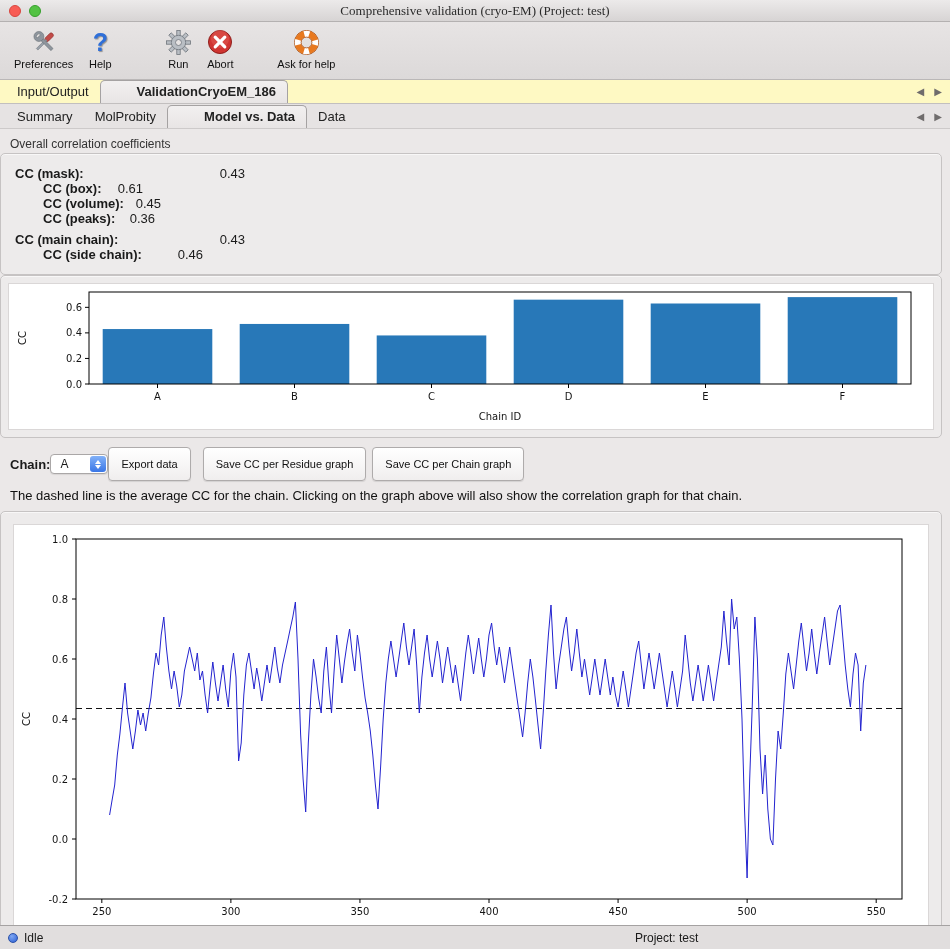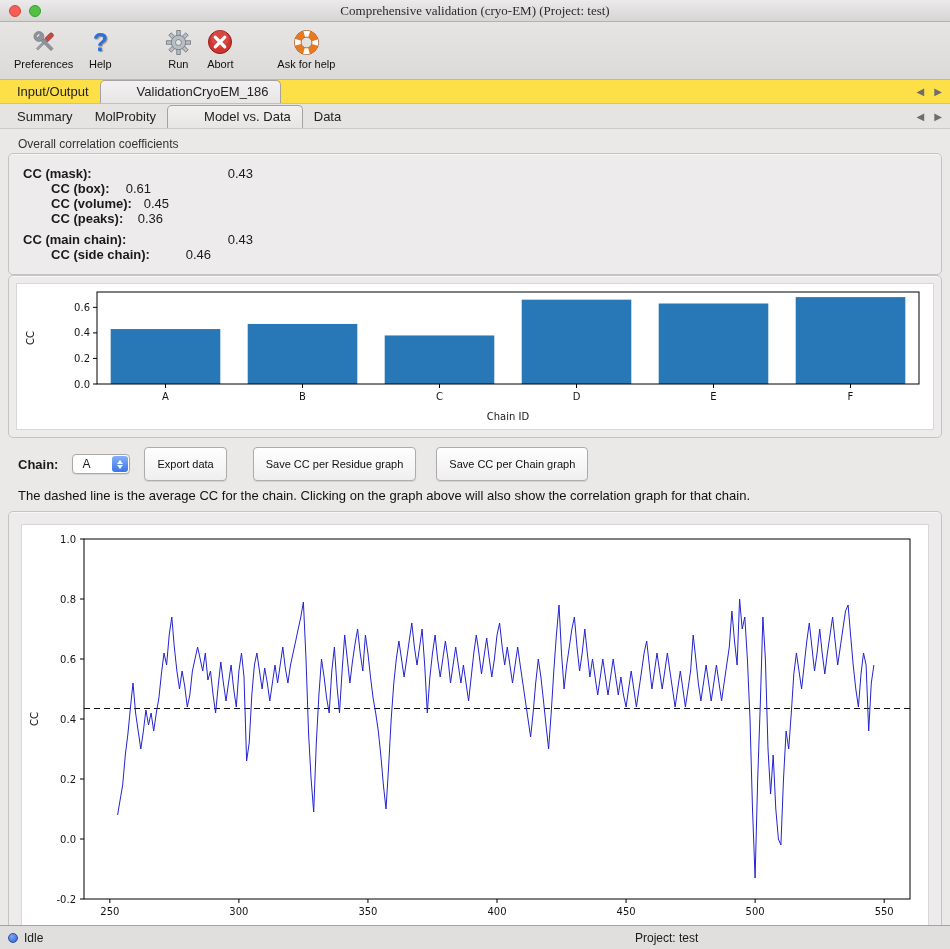--- a/index.html
+++ b/index.html
@@ -30,54 +30,54 @@
   }
   .tb-btn { display: flex; flex-direction: column; align-items: center; gap: 1px;
     padding: 2px 6px; cursor: default; }
   .tb-btn .ico { width: 30px; height: 30px; display: flex; align-items: center; justify-content: center; }
   .tb-btn .lbl { font-size: 11px; color: #111; white-space: nowrap; }
   .tb-gap-sm { width: 36px; } .tb-gap-md { width: 30px; }
   .help-q { font-weight: bold; font-size: 25px; color: #2f6fd8; text-shadow: 1px 1px 1px rgba(0,0,0,0.35); }
 
   
   .tabrow { position: relative; display: flex; align-items: flex-end; padding: 0 6px; }
-  .tabrow1 { flex: 0 0 23px; background: #fde047; border-bottom: 1px solid #c2bfbf; }
+  .tabrow1 { flex: 0 0 23px; background: #fef9c3; border-bottom: 1px solid #c2bfbf; }
   .tabrow2 { flex: 0 0 25px; background: #e6e3e3; border-bottom: 1px solid #cdcaca; }
   .tab { padding: 3px 11px 4px 11px; font-size: 13px; color: #222; white-space: nowrap; }
   .tab.active {
     background: linear-gradient(#f2f0f0, #e8e5e5);
     border: 1px solid #a5a2a2; border-bottom: none;
-    border-radius: 5px 5px 0 0; font-weight: normal; padding-left: 36px;
+    border-radius: 5px 5px 0 0; font-weight: bold; padding-left: 36px;
   }
   .tab-arrows { position: absolute; right: 8px; top: 0; bottom: 0; display: flex; align-items: center; gap: 10px; }
   .tab-arrow { font-size: 10px; color: #6f6c6c; }
 
   
-  .content { flex: 1 1 auto; padding: 4px 8px 0 8px; overflow: hidden; }
+  .content { flex: 1 1 auto; padding: 4px 8px 0 0; overflow: hidden; }
   .section-label { font-size: 12px; color: #333; margin: 4px 0 2px 10px; }
   .groupbox {
     border: 1px solid #c6c3c3; border-radius: 5px; background: #edebeb;
     box-shadow: inset 0 1px 0 rgba(255,255,255,0.6);
   }
   .gb-stats { padding: 9px 14px 10px 14px; }
   .stats-row { display: flex; margin: 3px 0 6px 0; flex-direction: column; }
   .sp { display: flex; }
   .sp .lab { font-weight: bold; }
   .sp .val { margin-left: auto; }
   .sp1 { width: 230px; }
   .sp2 { width: 100px; margin-left: 28px; }
   .sp2b { width: 160px; margin-left: 28px; }
   .sp3 { width: 118px; margin-left: 28px; }
   .sp4 { width: 112px; margin-left: 28px; }
 
   .gb-chart { padding: 7px; margin-bottom: 2px; }
   .chart-white { background: #ffffff; border: 1px solid #dad7d7; }
 
   
-  .controls { display: flex; align-items: center; gap: 14px; margin: 9px 8px 7px 10px; }
+  .controls { display: flex; align-items: center; margin: 9px 8px 7px 10px; }
   .chain-lab { font-weight: bold; }
   .mac-select {
     display: inline-flex; align-items: center; justify-content: space-between;
     width: 58px; height: 20px; background: #fff; border: 1px solid #aaa7a7;
     border-radius: 4px; font-size: 12px; padding-left: 9px;
     box-shadow: 0 1px 1px rgba(0,0,0,0.08);
   }
   .stepper { width: 16px; height: 16px; margin-right: 1px; border-radius: 3px;
     background: linear-gradient(#82b1f8, #3a76e6);
     display: flex; flex-direction: column; align-items: center; justify-content: center; gap: 1px; }

